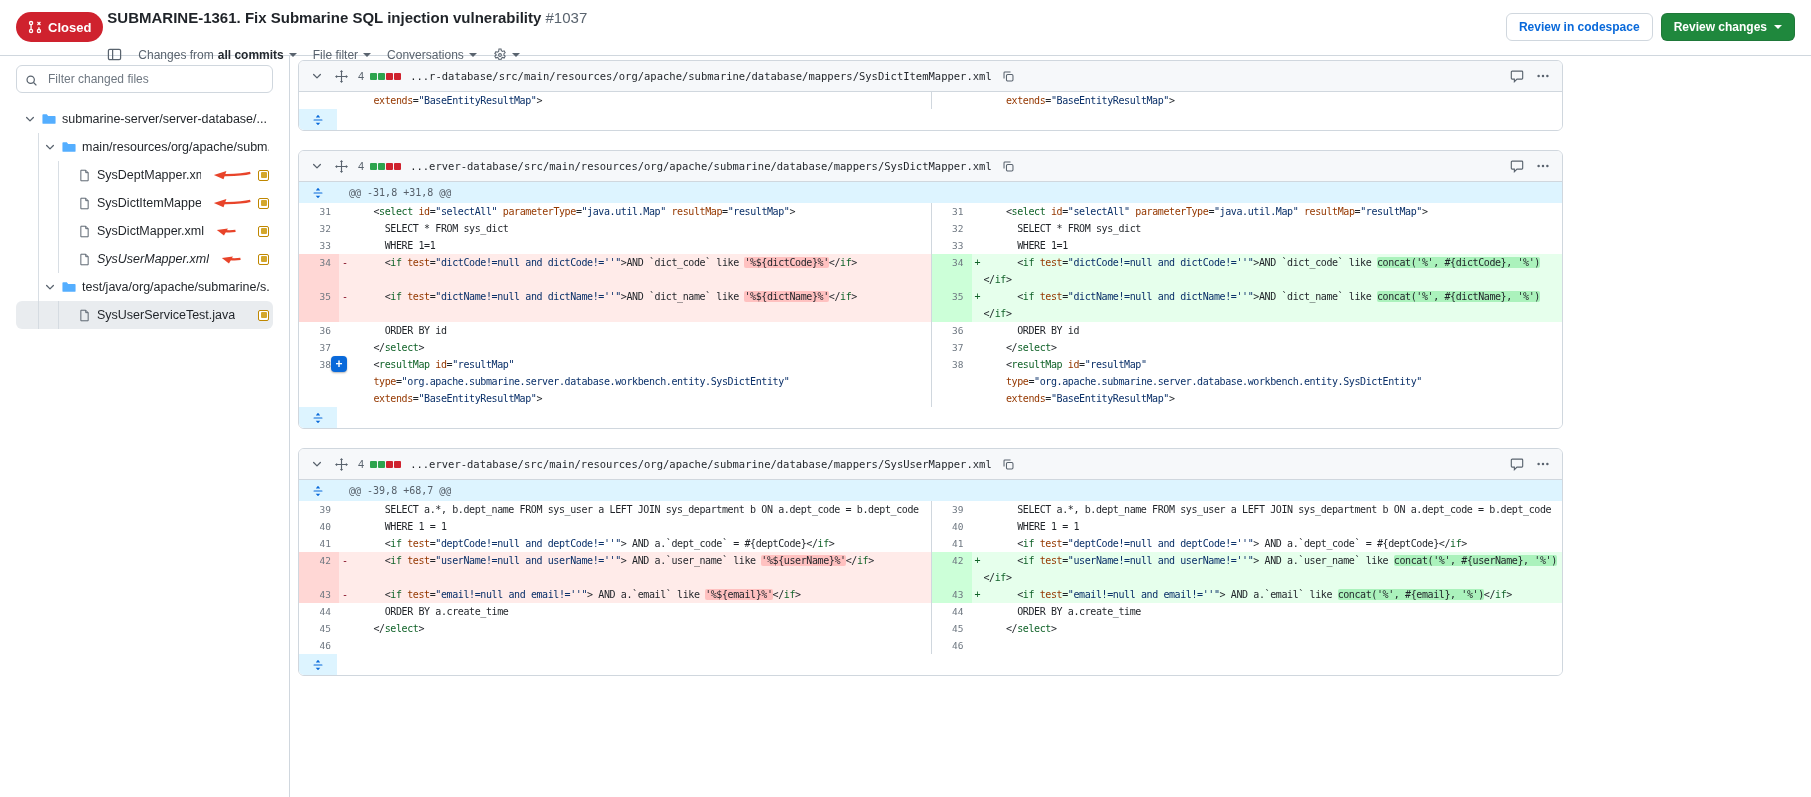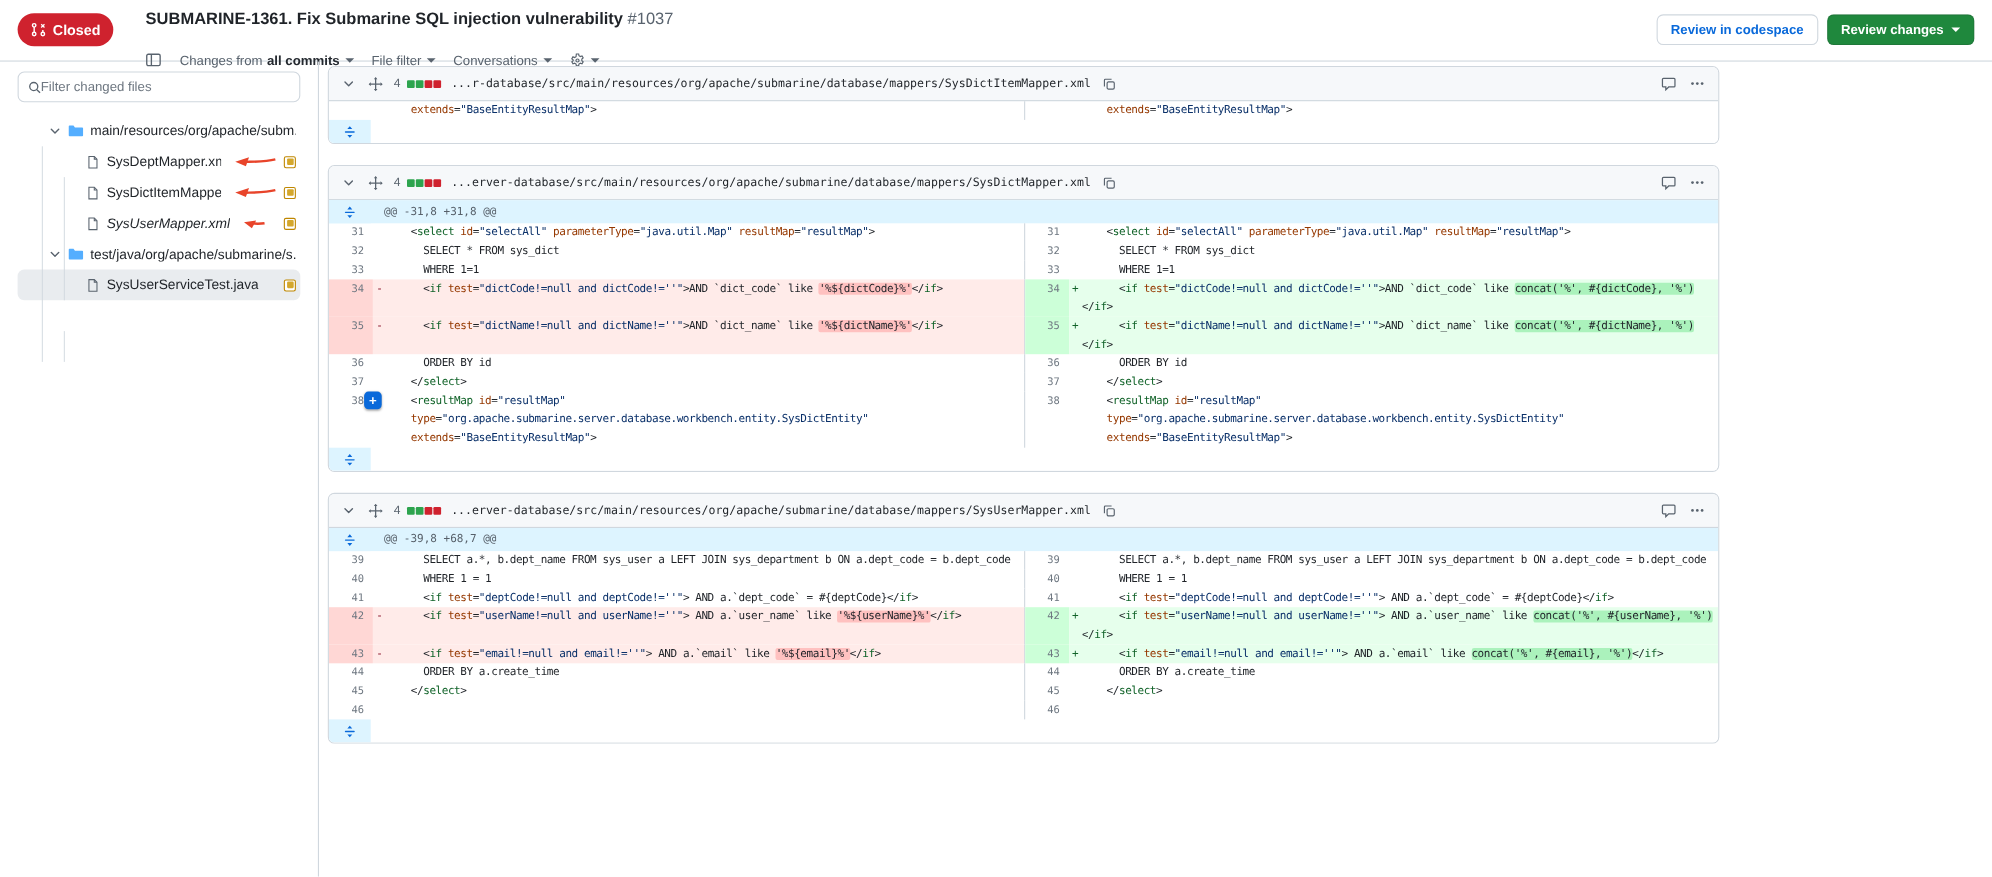--- a/index.html
+++ b/index.html
@@ -2,21 +2,21 @@
 <html style="--closed_red: #cf222e; --green_button: #1f883d; --link_blue: #0969da; --hunk_bg: #ddf4ff; --add_line_bg: #e6ffec; --add_word_bg: #abf2bc; --add_gutter_bg: #ccffd8; --del_line_bg: #ffebe9; --del_word_bg: rgba(255,129,130,0.4); --del_gutter_bg: #ffd7d5; --diffstat_green: #2da44e; --diffstat_red: #cf222e; --annotation_red: #e8442a; --folder_blue: #54aeff; --modified_orange: #bf8700;"><head>
 <meta charset="utf-8">
 <style>
   html,body{margin:0;padding:0}
   body{width:1811px;height:797px;overflow:hidden;background:#fff;color:#1f2328;
        font-family:"Liberation Sans",sans-serif;-webkit-font-smoothing:antialiased}
 
   
   .topbar{display:flex;justify-content:space-between;align-items:flex-start;
           height:56px;box-sizing:border-box;padding:9px 16px 0 16px;border-bottom:1px solid #d0d7de}
-  .topbar-left{display:flex;gap:29px}
+  .topbar-left{display:flex;gap:4px}
   .badge-closed{display:inline-flex;align-items:center;gap:6px;margin-top:3px;
     background:var(--closed_red,#cf222e);color:#fff;font-weight:700;font-size:13px;
     padding:6px 12px;border-radius:999px;height:18px}
   .title-block h1{margin:0;font-size:15px;font-weight:700;line-height:18px}
   .pr-num{color:#59636e;font-weight:400}
   .pr-toolbar{display:flex;align-items:center;gap:16px;margin-top:20px;font-size:12px;color:#59636e}
   .pr-toolbar button{display:inline-flex;align-items:center;gap:4px;background:none;border:0;
     color:#59636e;font:inherit;cursor:pointer;padding:0}
   .pr-toolbar b{color:#24292f;font-weight:700}
   .topbar-right{display:flex;gap:8px;margin-top:4px}
@@ -27,21 +27,21 @@
   .btn-primary{background:var(--green_button,#1f883d);border-color:rgba(31,35,40,.15);color:#ffffff}
   .caret{width:0;height:0;border-left:4px solid transparent;border-right:4px solid transparent;
     border-top:4px solid currentColor;display:inline-block;margin-left:1px}
 
   
   .content{display:flex;height:741px}
   .sidebar{width:290px;flex:none;box-sizing:border-box;border-right:1px solid #d0d7de;padding:9px 16px}
   .filter-box{position:relative;margin-bottom:12px}
   .filter-box .s-ic{position:absolute;left:9px;top:8px}
   .filter-box input{width:100%;box-sizing:border-box;height:28px;border:1px solid #d0d7de;border-radius:6px;
-    padding:0 8px 0 20px;font-size:12px;color:#0369a1;background:#fff;font-family:"Liberation Sans",sans-serif}
+    padding:0 8px 0 31px;font-size:12px;color:#0369a1;background:#fff;font-family:"Liberation Sans",sans-serif}
   input::placeholder{color:#6e7781}
 
   
   #tree{position:relative;font-size:12.5px}
   .guide{position:absolute;width:1px;background:#d8dee4;z-index:0}
   .tree-row{position:relative;z-index:1;display:flex;align-items:center;gap:6px;height:28px;
     border-radius:6px;cursor:pointer;padding-right:4px}
   .tree-row.selected{background:rgba(208,215,222,.48)}
   .tree-label{white-space:nowrap;overflow:hidden;color:#1f2328}
   .chev,.t-ic{flex:none;display:inline-flex}
@@ -167,20 +167,33 @@
               <circle cx="7" cy="7" r="4.5"></circle>
               <path d="M10.5 10.5L14 14"></path>
             </svg>
         </span>
         <input placeholder="Filter changed files" style="">
       </div>
       <div id="tree">
           <div class="guide" style="left: 22px; top: 28px; height: 196px;"></div>
           <div class="guide" style="left: 42px; top: 56px; height: 112px;"></div>
           <div class="guide" style="left: 42px; top: 196px; height: 28px;"></div>
+          <div class="tree-row" style="padding-left: 8px;">
+            <span class="chev">
+              <svg width="12" height="12" viewBox="0 0 16 16">
+                <path d="M3.5 6l4.5 4.5L12.5 6" fill="none" stroke="#59636e" stroke-width="1.7" stroke-linecap="round" stroke-linejoin="round"></path>
+              </svg>
+            </span>
+            <span class="t-ic">
+              <svg width="14" height="14" viewBox="0 0 16 16" fill="#54aeff">
+                <path d="M1.5 2.5h4l1.5 2h7.5a1 1 0 0 1 1 1v7a1 1 0 0 1-1 1h-13a1 1 0 0 1-1-1v-9a1 1 0 0 1 1-1z"></path>
+              </svg>
+            </span>
+            <span class="tree-label">submarine-server/server-database/...</span>
+          </div>
           <div class="tree-row" style="padding-left: 28px;">
             <span class="chev">
               <svg width="12" height="12" viewBox="0 0 16 16">
                 <path d="M3.5 6l4.5 4.5L12.5 6" fill="none" stroke="#59636e" stroke-width="1.7" stroke-linecap="round" stroke-linejoin="round"></path>
               </svg>
             </span>
             <span class="t-ic">
               <svg width="14" height="14" viewBox="0 0 16 16" fill="#54aeff">
                 <path d="M1.5 2.5h4l1.5 2h7.5a1 1 0 0 1 1 1v7a1 1 0 0 1-1 1h-13a1 1 0 0 1-1-1v-9a1 1 0 0 1 1-1z"></path>
               </svg>
@@ -208,20 +221,36 @@
               <svg width="13" height="13" viewBox="0 0 16 16" fill="none" stroke="#59636e" stroke-width="1.2">
                 <path d="M3.5 1.5h6l3 3v10h-9z"></path>
                 <path d="M9.5 1.5v3h3"></path>
               </svg>
             </span>
             <span class="tree-label">SysDictItemMapper.xml</span>
             <span style="display: inline-flex;">
               <svg class="anno anno-long" width="40" height="14" viewBox="0 0 40 14">
                 <path d="M38 3 C30 6,20 7,12 8" stroke="#e8442a" stroke-width="2.2" fill="none"></path>
                 <path d="M2 9 L14 3.5 L12 12 Z" fill="#e8442a"></path>
+              </svg>
+            </span>
+            <span class="mod-badge"></span>
+          </div>
+          <div class="tree-row" style="padding-left: 62px;">
+            <span class="t-ic">
+              <svg width="13" height="13" viewBox="0 0 16 16" fill="none" stroke="#59636e" stroke-width="1.2">
+                <path d="M3.5 1.5h6l3 3v10h-9z"></path>
+                <path d="M9.5 1.5v3h3"></path>
+              </svg>
+            </span>
+            <span class="tree-label">SysDictMapper.xml</span>
+            <span style="display: inline-flex;">
+              <svg class="anno anno-short" width="22" height="14" viewBox="0 0 22 14">
+                <path d="M20 4 C16 6,14 6.5,10 7.5" stroke="#e8442a" stroke-width="2.2" fill="none"></path>
+                <path d="M2 9 L12 4 L10.5 12 Z" fill="#e8442a"></path>
               </svg>
             </span>
             <span class="mod-badge"></span>
           </div>
           <div class="tree-row" style="padding-left: 62px; font-style: italic;">
             <span class="t-ic">
               <svg width="13" height="13" viewBox="0 0 16 16" fill="none" stroke="#59636e" stroke-width="1.2">
                 <path d="M3.5 1.5h6l3 3v10h-9z"></path>
                 <path d="M9.5 1.5v3h3"></path>
               </svg>

